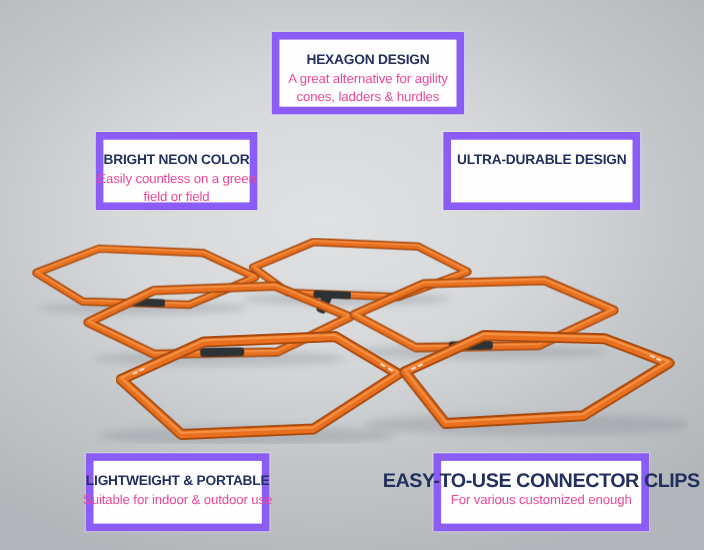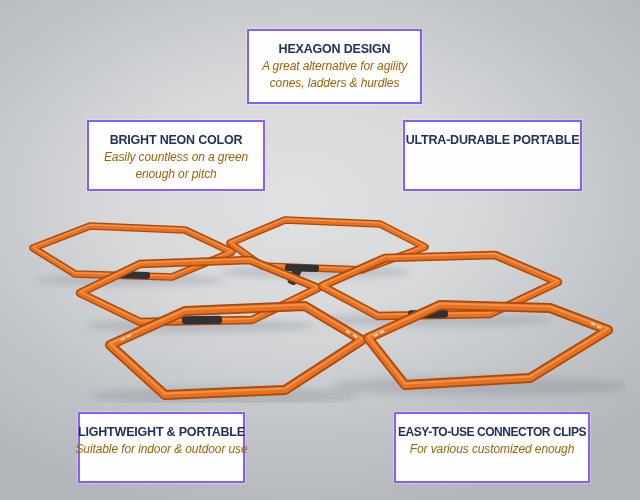--- a/index.html
+++ b/index.html
@@ -5,35 +5,35 @@
   html,body{margin:0;padding:0;}
   body{
     width:640px;height:500px;overflow:hidden;
     font-family:"Liberation Sans",sans-serif;
     background:radial-gradient(ellipse 75% 65% at 46% 40%, #e0e1e3 0%, #d6d8da 38%, #c3c6c9 68%, #b2b6ba 100%);
     position:relative;
   }
   .stage{position:absolute;inset:0;}
   .callout{
     position:absolute;box-sizing:border-box;
-    background:#fffefe;border:2px solid #8b5cf6;
+    background:#fffefe;border:7px solid #8b5cf6;
     display:flex;flex-direction:column;align-items:center;
     padding-top:10px;text-align:center;
     box-shadow:0 0 0 1px rgba(255,255,255,0.25);
   }
   .callout .title{
     font-weight:bold;font-size:12.5px;letter-spacing:-0.2px;color:#22305e;
     line-height:17px;white-space:nowrap;
   }
-  .callout.wide-title .title{font-size:12px;letter-spacing:-0.45px;}
+  .callout.wide-title .title{font-size:18px;letter-spacing:-0.45px;}
   .callout .line{
-    font-size:12px;letter-spacing:-0.1px;color:#a16207;line-height:16.5px;white-space:nowrap;font-style:italic;
+    font-size:12px;letter-spacing:-0.1px;color:#ec4899;line-height:16.5px;white-space:nowrap;
   }
   #callout-hexagon-design{left:247px;top:29px;width:175px;height:75px;}
-  #callout-bright-neon-color{left:87px;top:120px;width:178px;height:71px;}
+  #callout-bright-neon-color{left:87px;top:120px;width:147px;height:71px;}
   #callout-ultra-durable-plastic{left:403px;top:120px;width:179px;height:71px;}
   #callout-lightweight-portable{left:78px;top:412px;width:167px;height:71px;}
   #callout-connector-clips{left:394px;top:412px;width:196px;height:71px;}
 
   #product{position:absolute;left:15px;top:208px;width:610px;height:195px;}
   .ring-outer{fill:none;stroke:#a64a10;stroke-linejoin:round;}
   .ring-main{fill:none;stroke:#e8701f;stroke-linejoin:round;}
   .ring-hi{fill:none;stroke:#f79a4d;stroke-linejoin:round;opacity:.8;}
   .hex.back .ring-outer{stroke-width:7.5;} .hex.back .ring-main{stroke-width:4.8;} .hex.back .ring-hi{stroke-width:1.4;}
   .hex.mid  .ring-outer{stroke-width:8.5;} .hex.mid  .ring-main{stroke-width:5.6;} .hex.mid  .ring-hi{stroke-width:1.7;}
@@ -49,25 +49,25 @@
 
   <div class="callout" id="callout-hexagon-design">
     <div class="title">HEXAGON DESIGN</div>
     <div class="line">A great alternative for agility</div>
     <div class="line">cones, ladders &amp; hurdles</div>
   </div>
 
   <div class="callout" id="callout-bright-neon-color">
     <div class="title">BRIGHT NEON COLOR</div>
     <div class="line">Easily countless on a green</div>
-    <div class="line">enough or pitch</div>
+    <div class="line">field or field</div>
   </div>
 
   <div class="callout" id="callout-ultra-durable-plastic">
-    <div class="title">ULTRA-DURABLE PORTABLE</div>
+    <div class="title">ULTRA-DURABLE DESIGN</div>
   </div>
 
   <div class="callout" id="callout-lightweight-portable">
     <div class="title">LIGHTWEIGHT &amp; PORTABLE</div>
     <div class="line">Suitable for indoor &amp; outdoor use</div>
   </div>
 
   <div class="callout wide-title" id="callout-connector-clips">
     <div class="title">EASY-TO-USE CONNECTOR CLIPS</div>
     <div class="line">For various customized enough</div>

